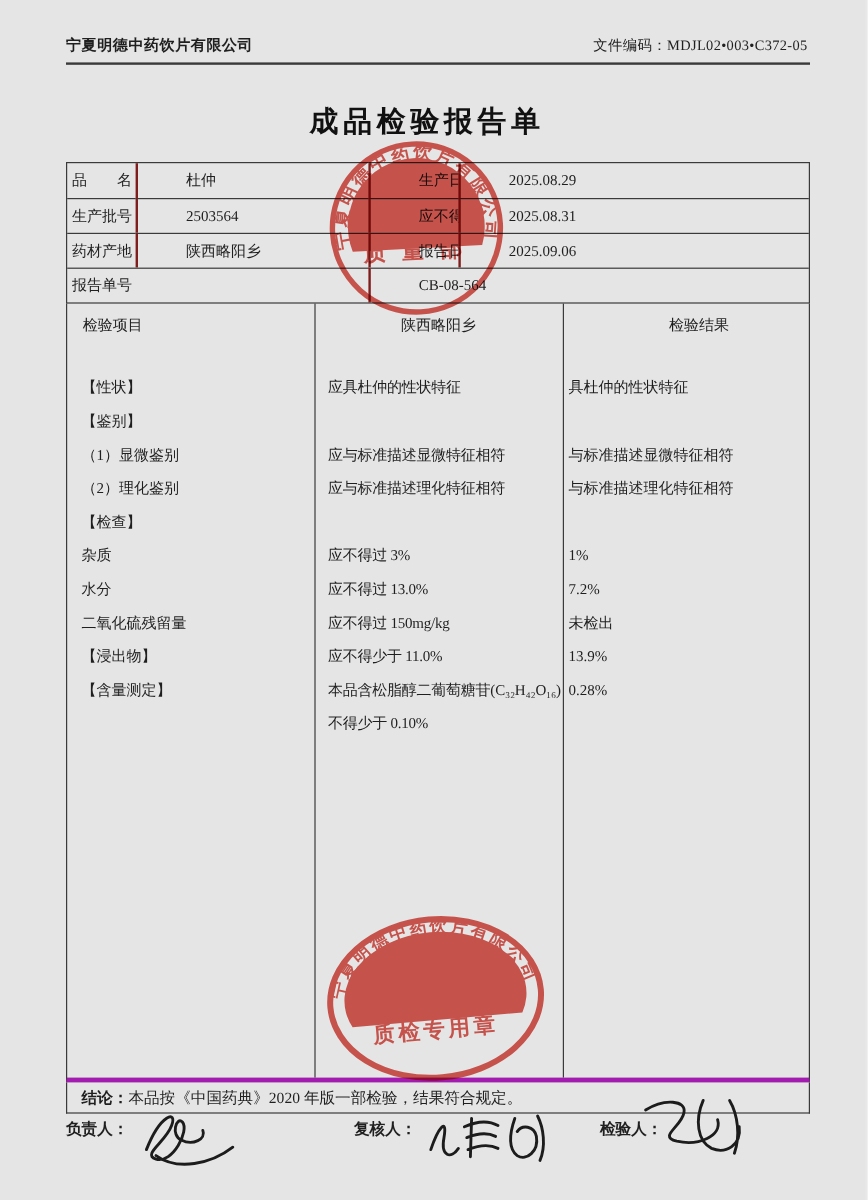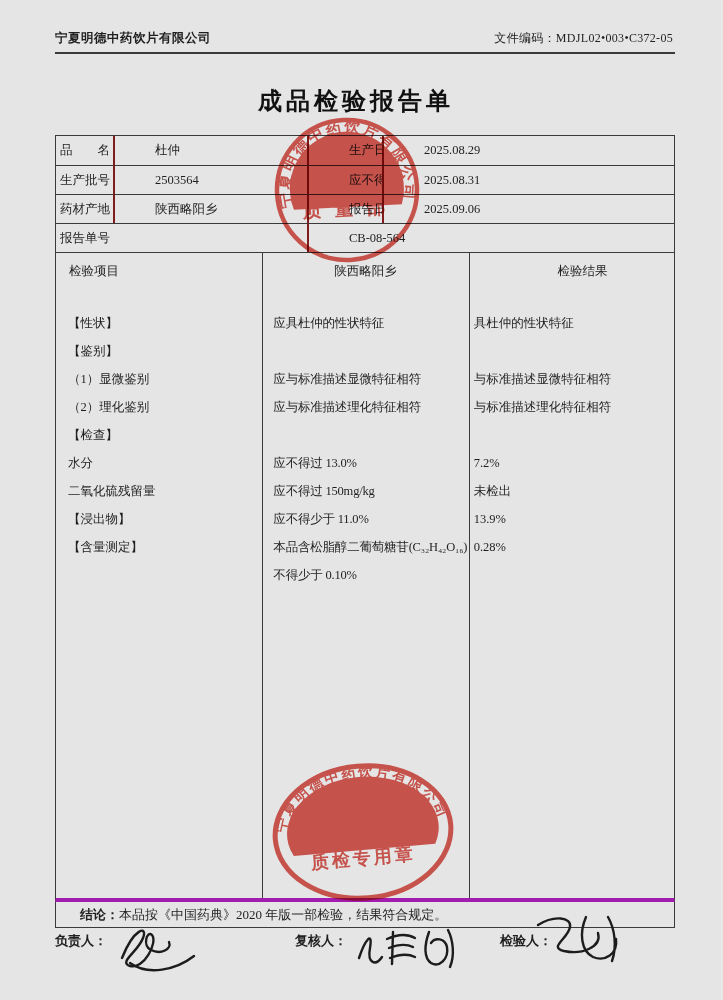--- a/index.html
+++ b/index.html
@@ -39,21 +39,21 @@
   .ih3 { position:absolute; left:399px; width:207px; text-align:center;margin-left:24px; }
   .items-rows { position:absolute; top:56px; left:0; width:100%; }
   .irow { display:flex; height:28px; line-height:28px; }
   .irow .c1 { width:206px; padding-left:12px; white-space:nowrap; overflow:hidden; }
   .irow .c2 { width:207px; padding-left:12px; white-space:nowrap; overflow:hidden; letter-spacing:-.2px; }
   .irow .c3 { width:207px; padding-left:6px; white-space:nowrap; overflow:hidden; }
 
   
   .conclusion { position:absolute; left:55px; top:902px; width:620px; height:26px;
                 border:1px solid #3a3a3a; border-top:none; display:flex; align-items:center;
-                padding-left:24px; font-size:13px; }
+                padding-left:12px; font-size:13px; }
   .conclusion b { font-weight:bold; }
   .sig-label { position:absolute; top:932px; font-size:13px; font-weight:600; }
   .sl1 { left:55px; } .sl2 { left:295px; } .sl3 { left:480px;margin-left:20px; }
   .sig-ink { position:absolute; }
   .sig-ink path { fill:none; stroke:#1c1c1c; stroke-width:2.4; stroke-linecap:round; stroke-linejoin:round; }
 
   
   .stamp { position:absolute; mix-blend-mode:multiply; opacity:.88; }
   .stamp * { fill:var(--stamp,#d8453c); }
   .stamp .ring { fill:none; stroke:var(--stamp,#d8453c); }
@@ -116,20 +116,25 @@
         </div>
         <div class="irow">
           <div class="c1">（2）理化鉴别</div>
           <div class="c2">应与标准描述理化特征相符</div>
           <div class="c3">与标准描述理化特征相符</div>
         </div>
         <div class="irow">
           <div class="c1">【检查】</div>
           <div class="c2"></div>
           <div class="c3"></div>
+        </div>
+        <div class="irow">
+          <div class="c1">杂质</div>
+          <div class="c2">应不得过 3%</div>
+          <div class="c3">1%</div>
         </div>
         <div class="irow">
           <div class="c1">水分</div>
           <div class="c2">应不得过 13.0%</div>
           <div class="c3">7.2%</div>
         </div>
         <div class="irow">
           <div class="c1">二氧化硫残留量</div>
           <div class="c2">应不得过 150mg/kg</div>
           <div class="c3">未检出</div>

